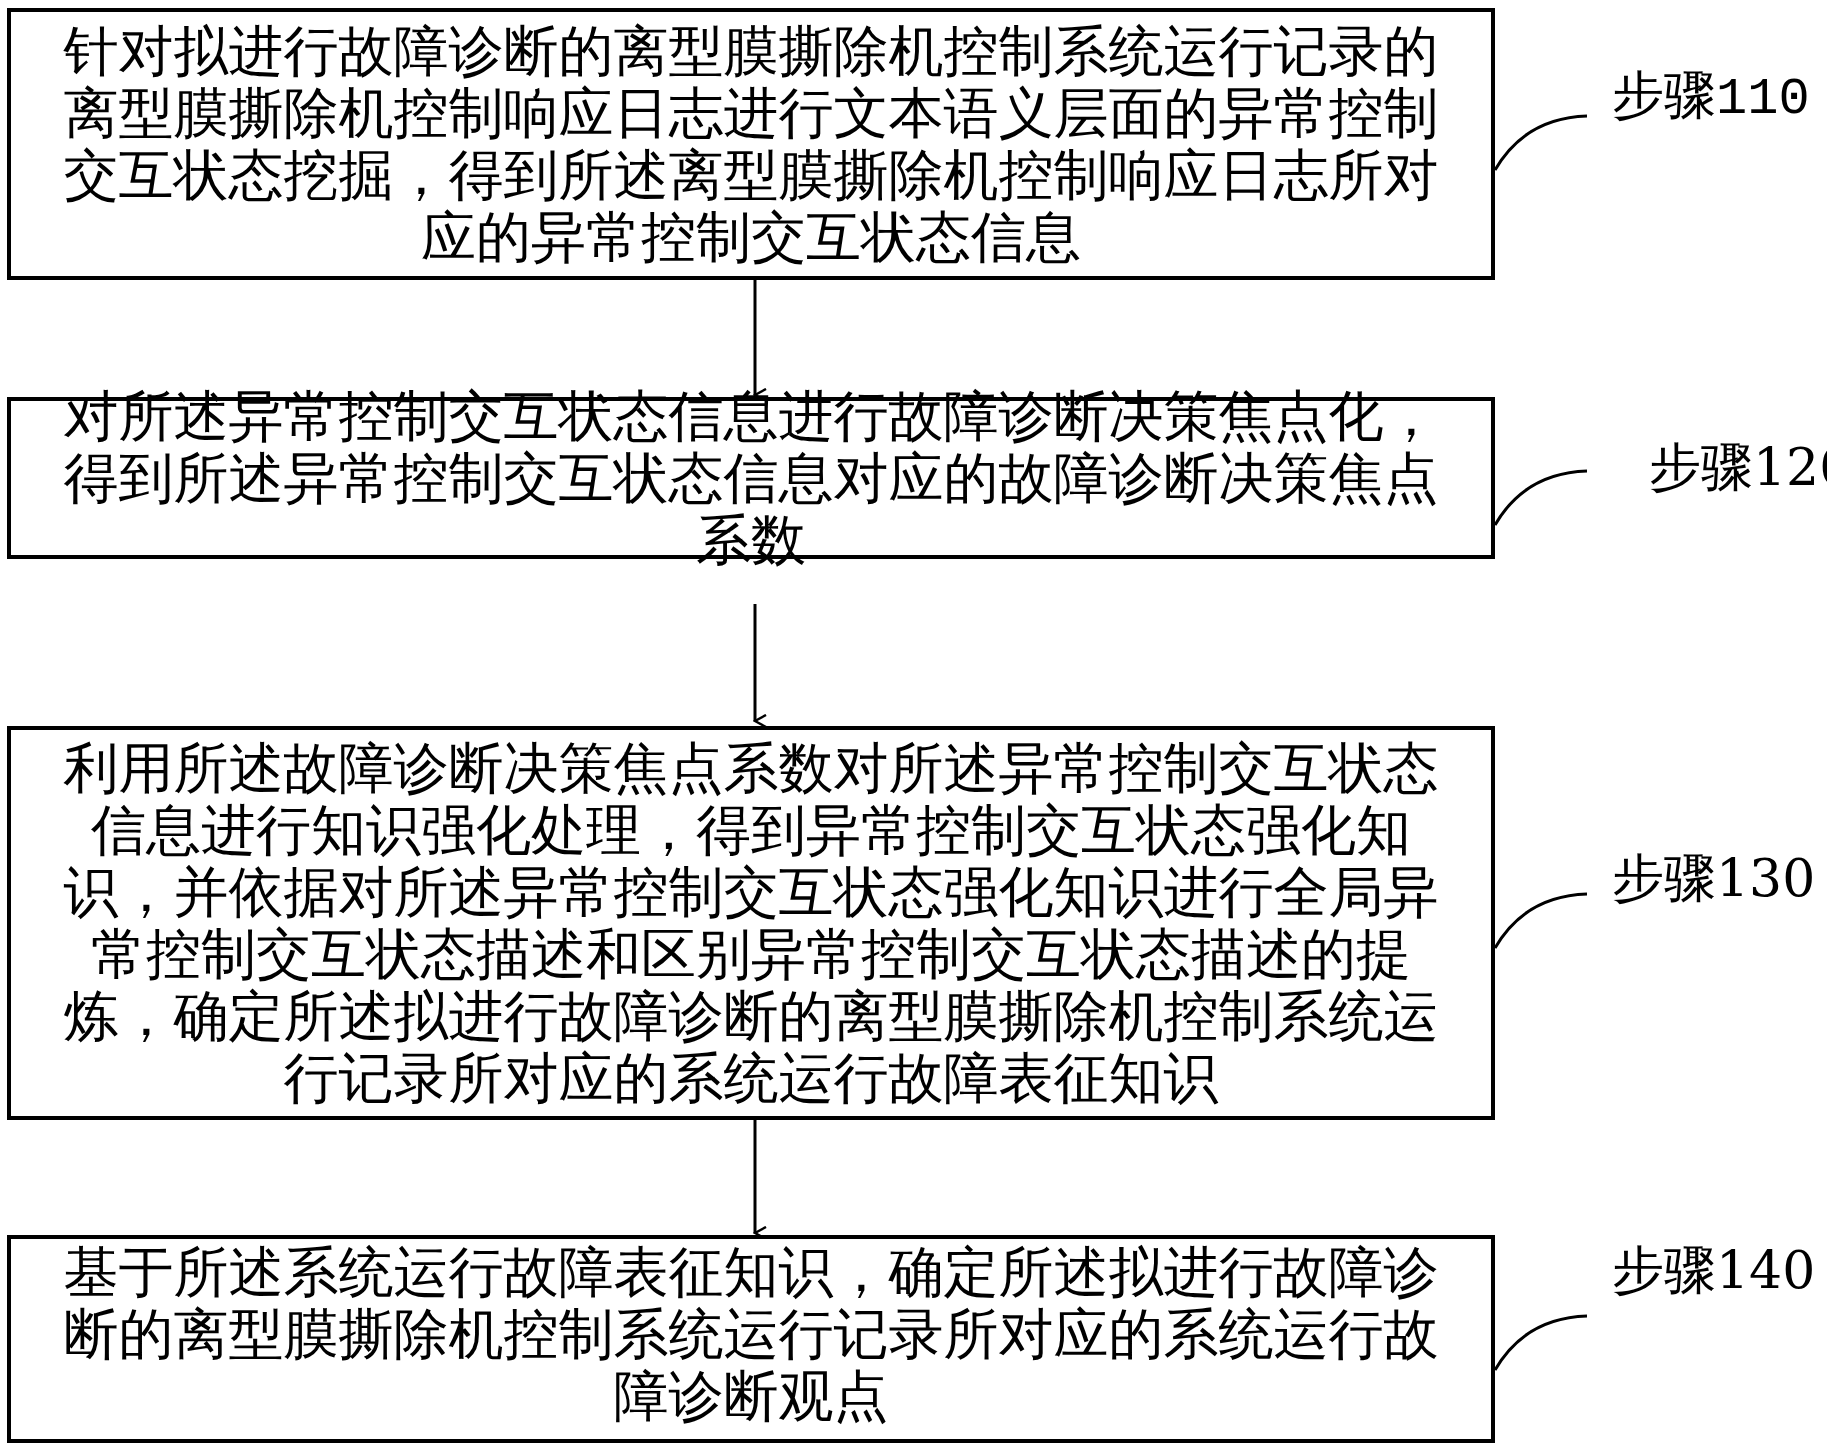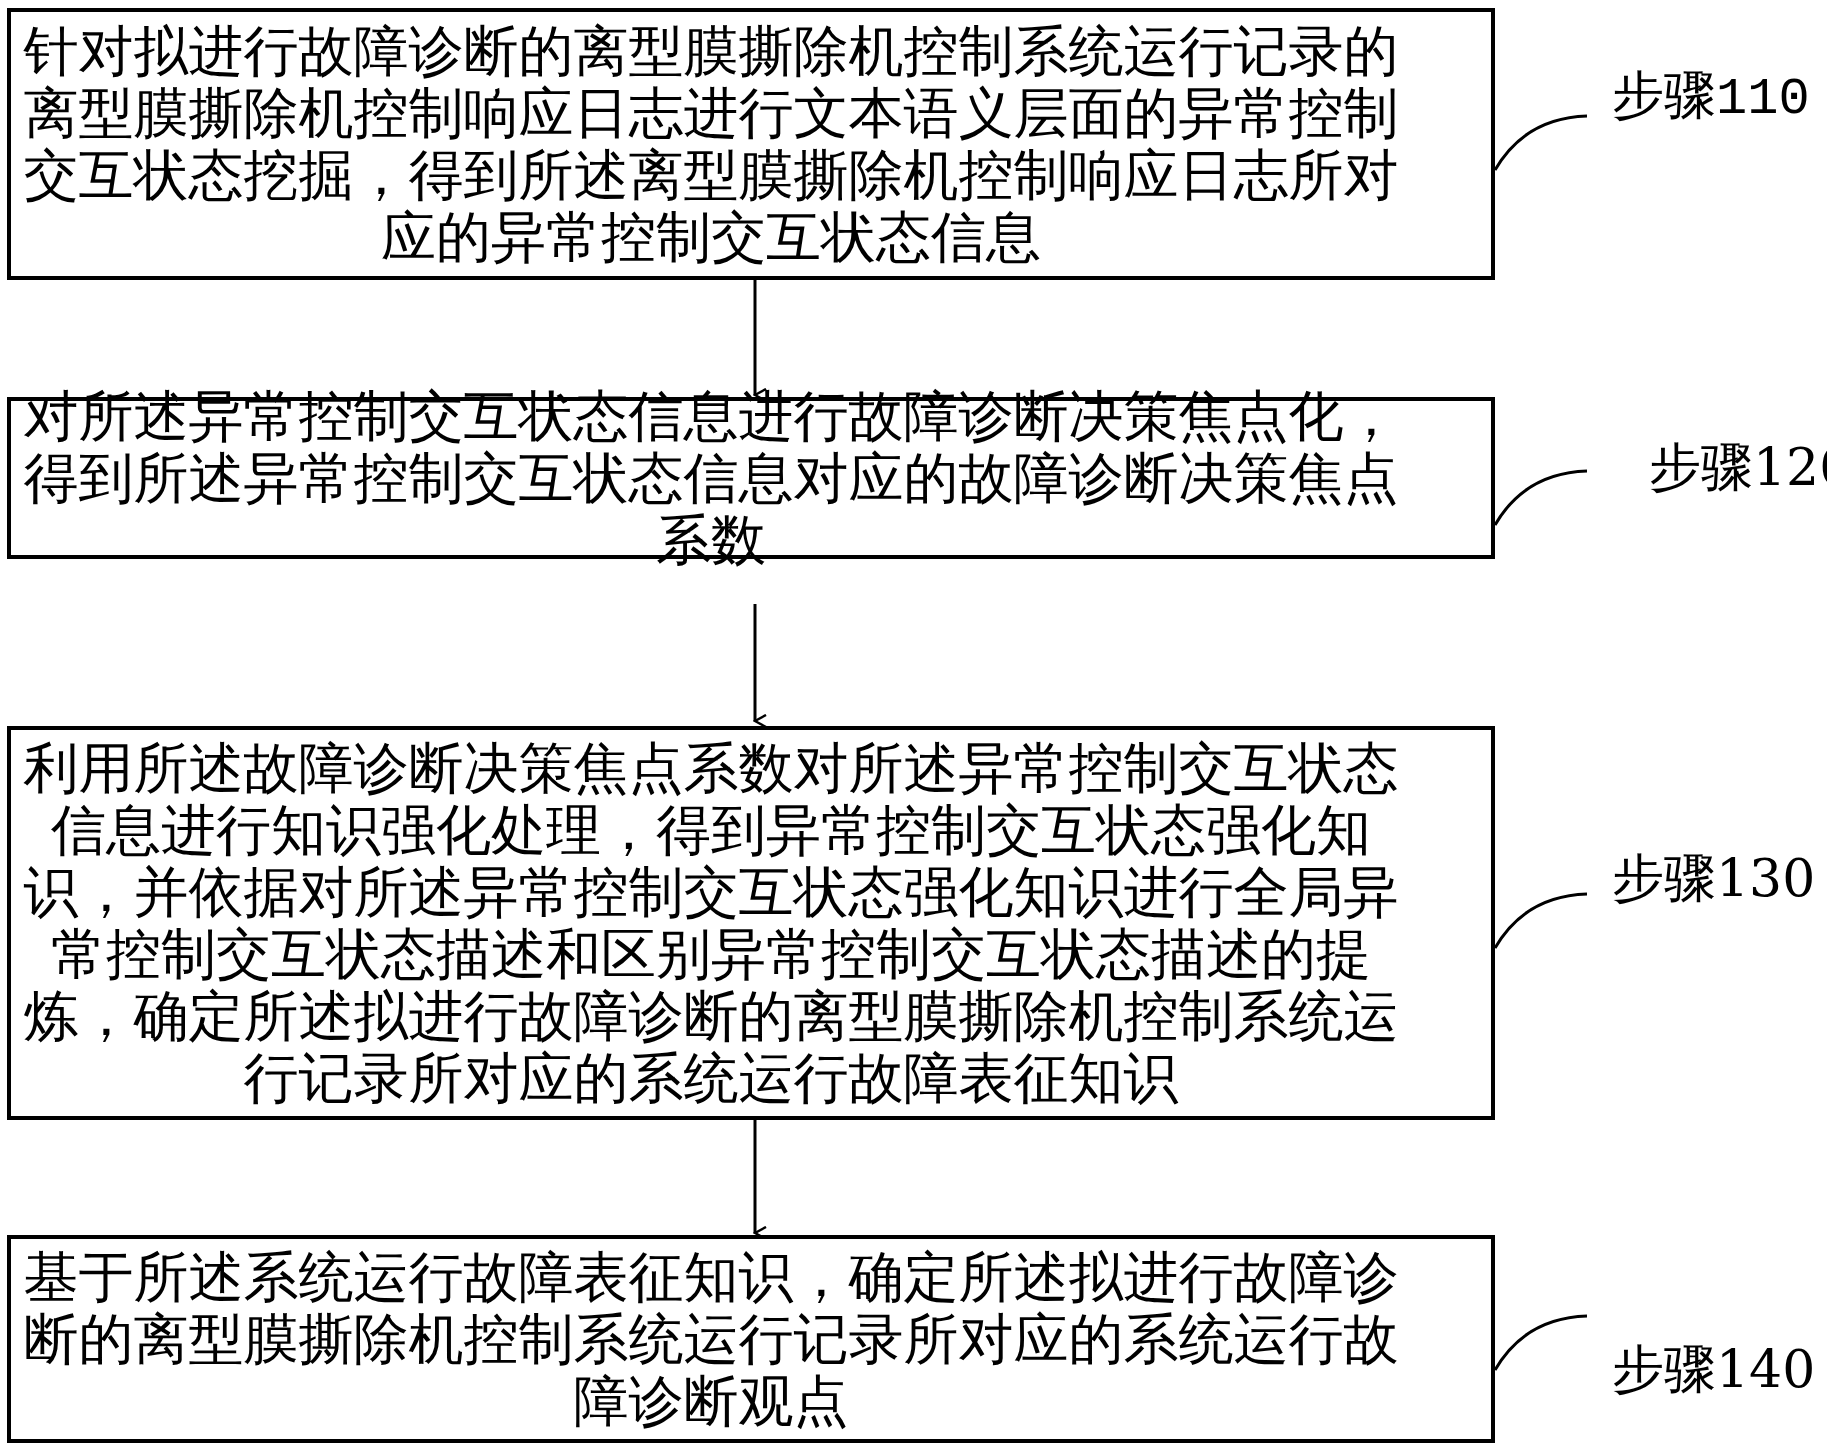--- a/index.html
+++ b/index.html
@@ -1,29 +1,29 @@
 <!DOCTYPE html>
 <html><head>
 <meta charset="utf-8">
 <style>
   html, body { margin: 0; padding: 0; background: #ffffff; }
   body { width: 1827px; height: 1447px; position: relative; overflow: hidden;
          font-family: "DejaVu Serif", "Liberation Serif", serif; color: #000; }
   .box { position: absolute; left: 7px; width: 1480px; border: 4px solid #000; background: #fff;
-         display: flex; align-items: center; box-sizing: border-box; width: 1488px; }
+         display: flex; align-items: center; justify-content: center; box-sizing: border-box; width: 1488px; }
   .box-text { width: 1400px; text-align: center; font-size: 55px; line-height: 62px; letter-spacing: 0px; }
   #step-1 { top: 8px; height: 272px; }
   #step-2 { top: 397px; height: 162px; }
   #step-3 { top: 726px; height: 394px; }
-  #step-4 { top: 1235px; height: 208px; }
+  #step-4 { top: 1235px; height: 208px; font-family: Liberation Mono, monospace; }
   .label { position: absolute; left: 1612px; font-size: 52px; line-height: 60px; white-space: nowrap; }
   #label-1 { top: 70px; font-family: Liberation Mono, monospace; }
   #label-2 { top: 437px; margin-left: 37px; }
   #label-3 { top: 848px; }
-  #label-4 { top: 1339px; }
+  #label-4 { top: 1240px; }
   svg.connectors { position: absolute; left: 0; top: 0; }
 </style>
 </head>
 <body>
 
 <svg class="connectors" width="1827" height="1447">
   <defs>
     <marker id="arrowhead" markerWidth="14" markerHeight="14" refX="7" refY="12" orient="auto" markerUnits="userSpaceOnUse">
       <path d="M1,1 L7,12 L13,1" fill="none" stroke="#000" stroke-width="2.5"></path>
     </marker>

